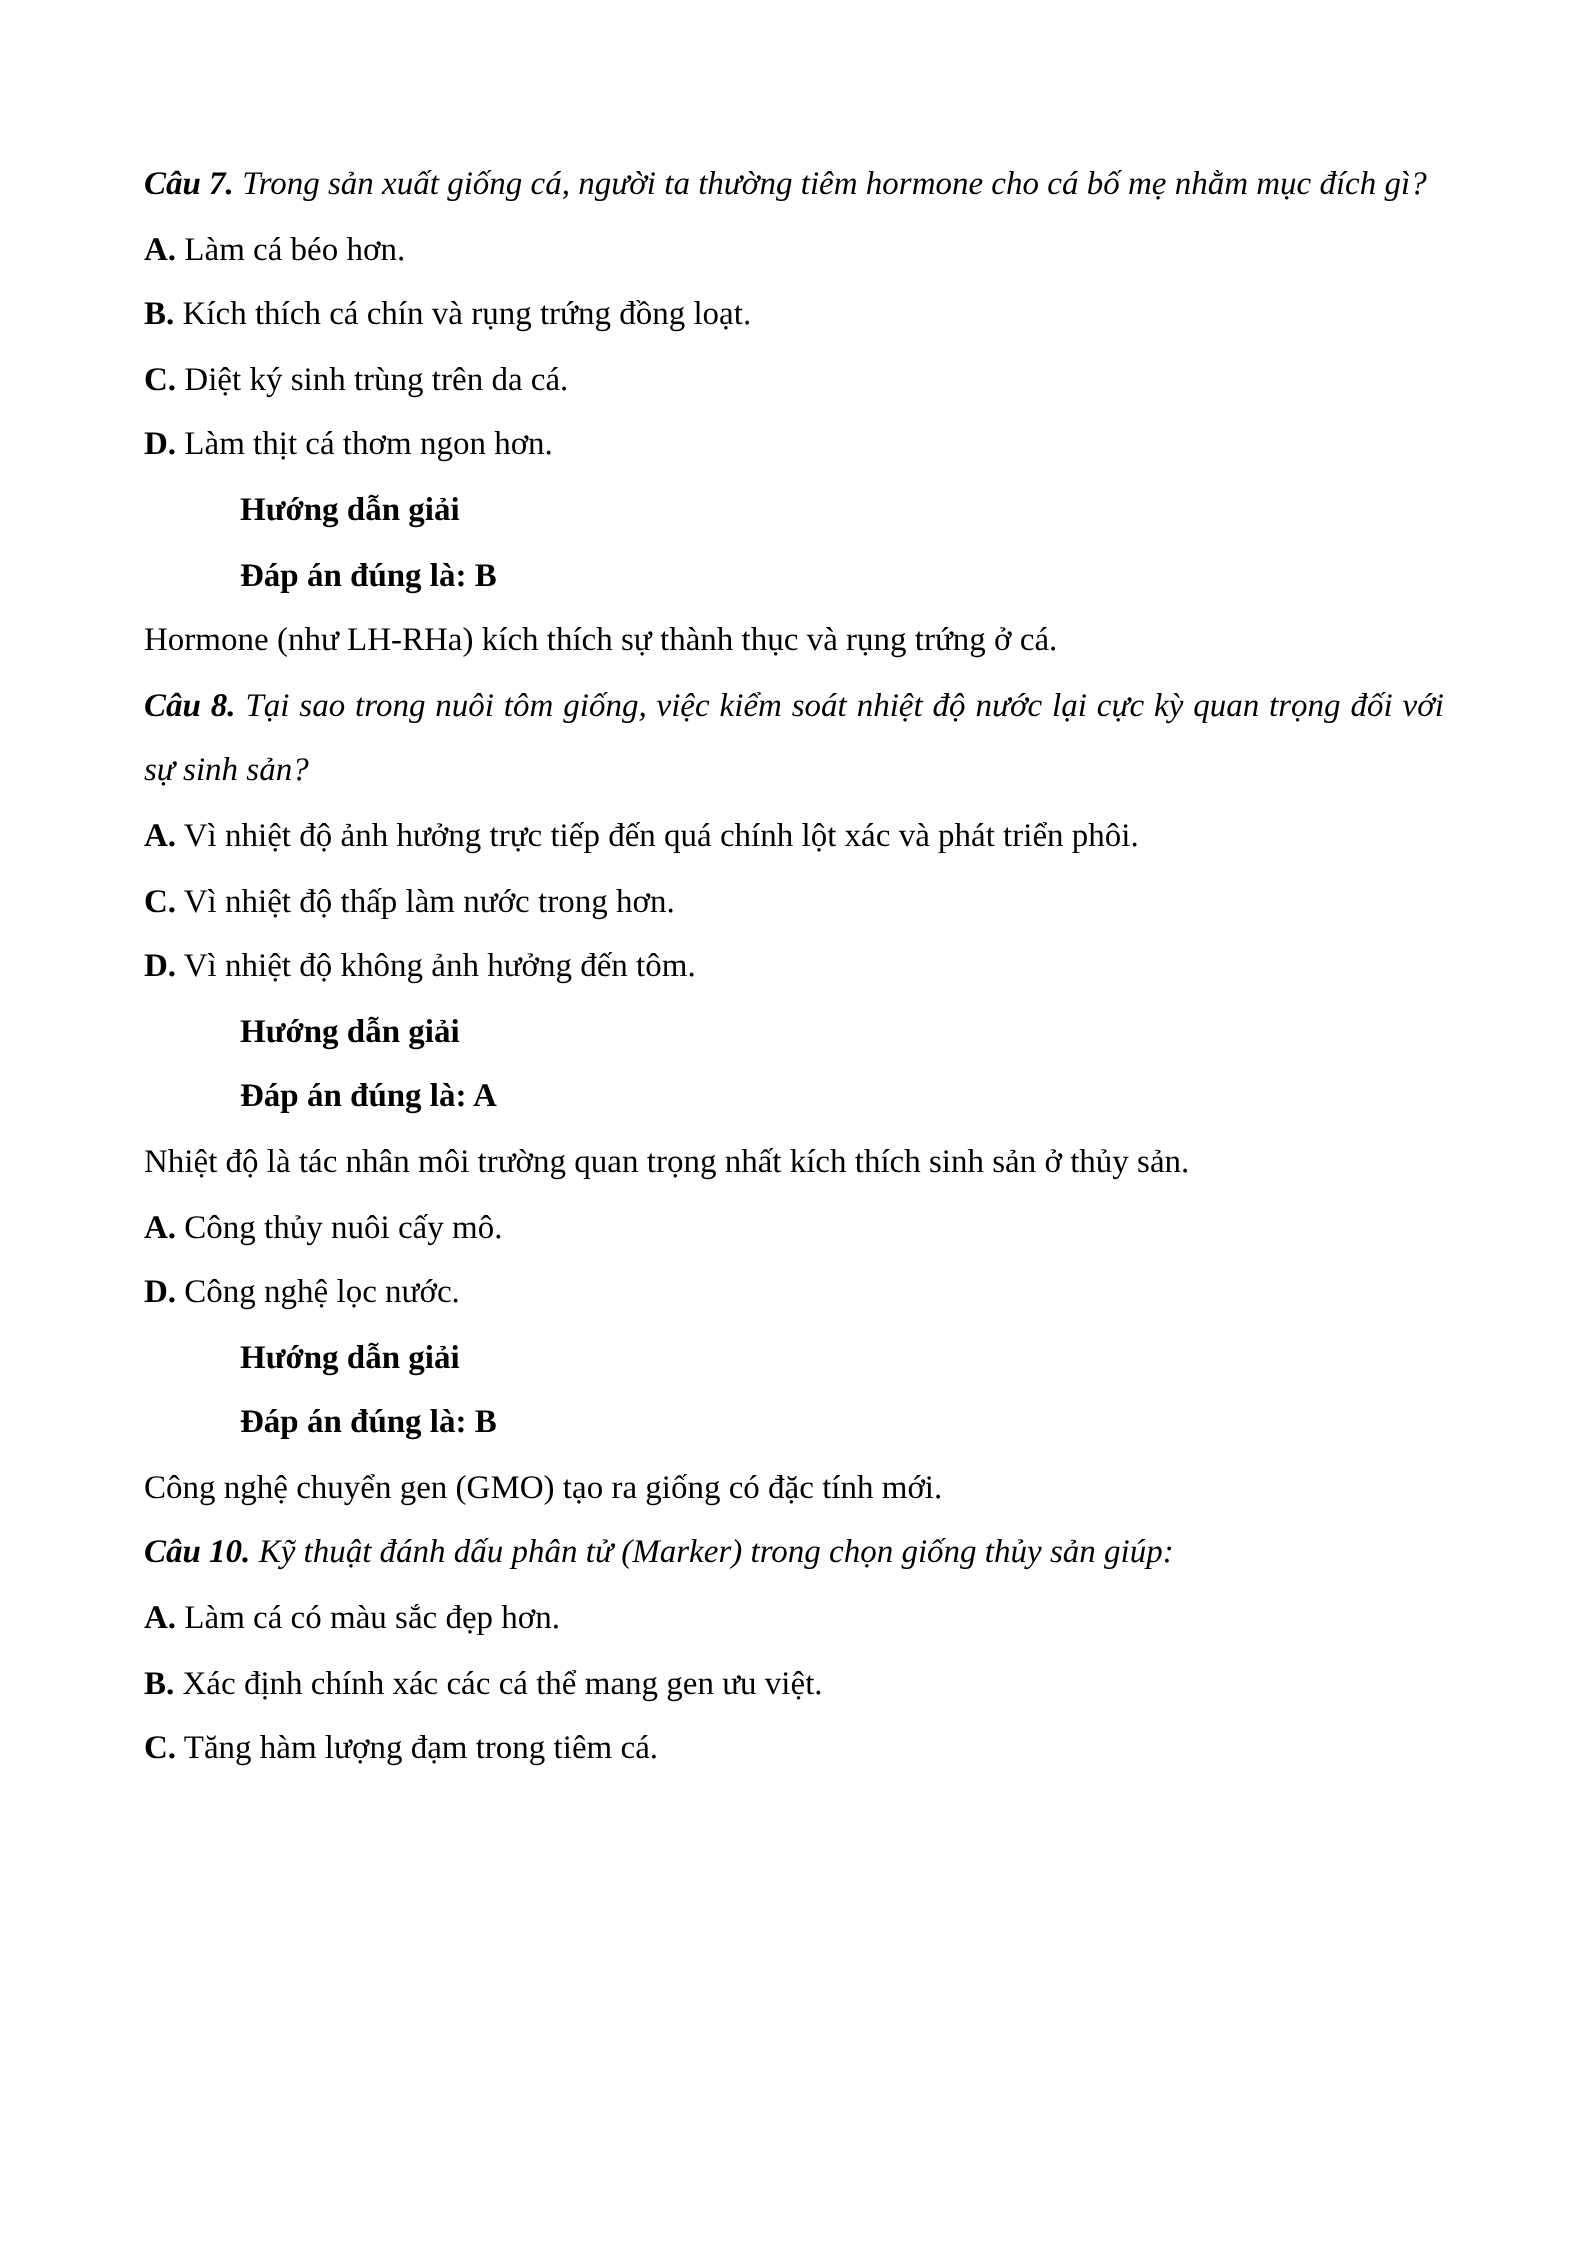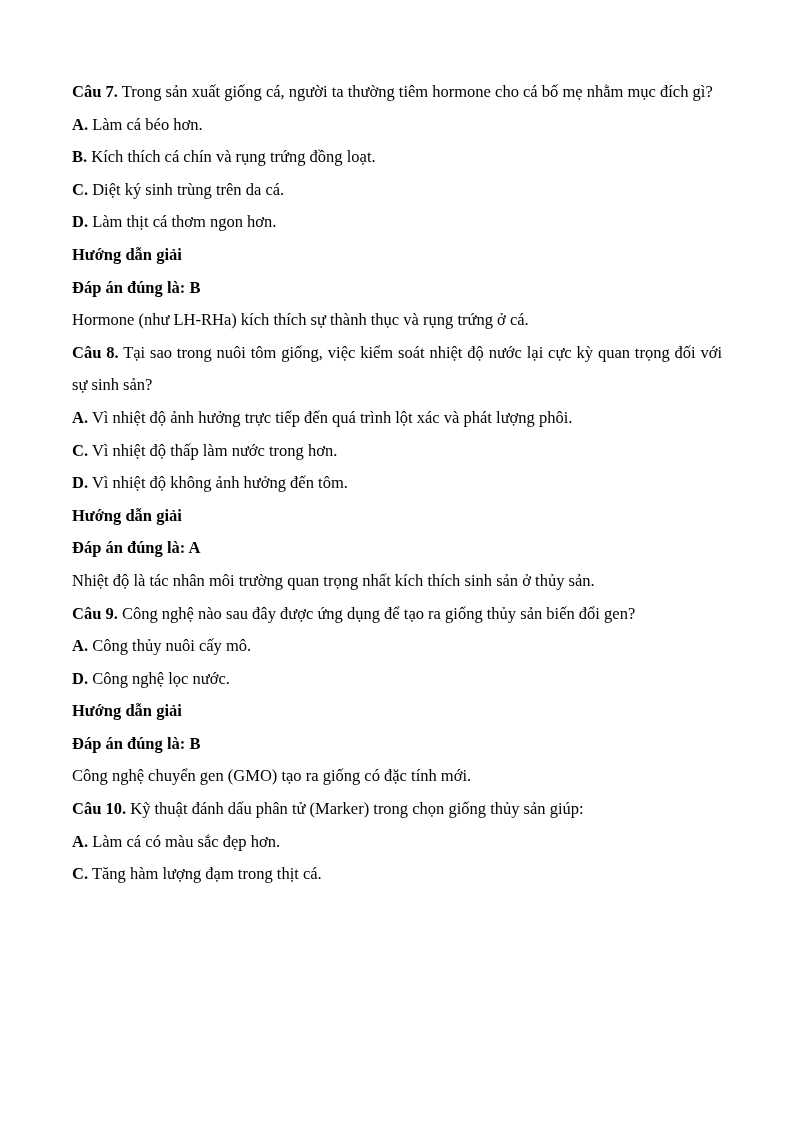--- a/index.html
+++ b/index.html
@@ -21,62 +21,64 @@
     height: 1122px;
     padding: 76px 72px 40px 72px;
     background: #ffffff;
   }
   .para {
     margin: 0;
     line-height: 32.6px;
   }
   .q-text {
     text-align: justify;
+    font-style: italic;
   }
   .lbl {
     font-weight: bold;
   }
   .bold-line {
     font-weight: bold;
+    margin-left: 48px;
   }
 </style>
 </head>
 <body>
 
 <div class="page">
 
   <div>
     <p class="para q-text"><span class="lbl">Câu 7.</span> <span>Trong sản xuất giống cá, người ta thường tiêm hormone cho cá bố mẹ nhằm mục đích gì?</span></p>
     <p class="para"><span class="lbl">A.</span> <span>Làm cá béo hơn.</span></p>
     <p class="para"><span class="lbl">B.</span> <span>Kích thích cá chín và rụng trứng đồng loạt.</span></p>
     <p class="para"><span class="lbl">C.</span> <span>Diệt ký sinh trùng trên da cá.</span></p>
     <p class="para"><span class="lbl">D.</span> <span>Làm thịt cá thơm ngon hơn.</span></p>
     <p class="para bold-line">Hướng dẫn giải</p>
     <p class="para bold-line">Đáp án đúng là: B</p>
     <p class="para">Hormone (như LH-RHa) kích thích sự thành thục và rụng trứng ở cá.</p>
   </div>
 
   <div>
     <p class="para q-text"><span class="lbl">Câu 8.</span> <span>Tại sao trong nuôi tôm giống, việc kiểm soát nhiệt độ nước lại cực kỳ quan trọng đối với sự sinh sản?</span></p>
-    <p class="para"><span class="lbl">A.</span> <span>Vì nhiệt độ ảnh hưởng trực tiếp đến quá trình lột xác và phát lượng phôi.</span></p>
+    <p class="para"><span class="lbl">A.</span> <span>Vì nhiệt độ ảnh hưởng trực tiếp đến quá chính lột xác và phát triển phôi.</span></p>
     <p class="para"><span class="lbl">C.</span> <span>Vì nhiệt độ thấp làm nước trong hơn.</span></p>
     <p class="para"><span class="lbl">D.</span> <span>Vì nhiệt độ không ảnh hưởng đến tôm.</span></p>
     <p class="para bold-line">Hướng dẫn giải</p>
     <p class="para bold-line">Đáp án đúng là: A</p>
     <p class="para">Nhiệt độ là tác nhân môi trường quan trọng nhất kích thích sinh sản ở thủy sản.</p>
   </div>
 
   <div>
-    <p class="para q-text"><span class="lbl">Câu 9.</span> <span>Công nghệ nào sau đây được ứng dụng để tạo ra giống thủy sản biến đổi gen?</span></p>
     <p class="para"><span class="lbl">A.</span> <span>Công thủy nuôi cấy mô.</span></p>
     <p class="para"><span class="lbl">D.</span> <span>Công nghệ lọc nước.</span></p>
     <p class="para bold-line">Hướng dẫn giải</p>
     <p class="para bold-line">Đáp án đúng là: B</p>
     <p class="para">Công nghệ chuyển gen (GMO) tạo ra giống có đặc tính mới.</p>
   </div>
 
   <div>
     <p class="para q-text"><span class="lbl">Câu 10.</span> <span>Kỹ thuật đánh dấu phân tử (Marker) trong chọn giống thủy sản giúp:</span></p>
     <p class="para"><span class="lbl">A.</span> <span>Làm cá có màu sắc đẹp hơn.</span></p>
-    <p class="para"><span class="lbl">C.</span> <span>Tăng hàm lượng đạm trong thịt cá.</span></p>
+    <p class="para"><span class="lbl">B.</span> <span>Xác định chính xác các cá thể mang gen ưu việt.</span></p>
+    <p class="para"><span class="lbl">C.</span> <span>Tăng hàm lượng đạm trong tiêm cá.</span></p>
   </div>
 
 </div>
 
 </body></html>

